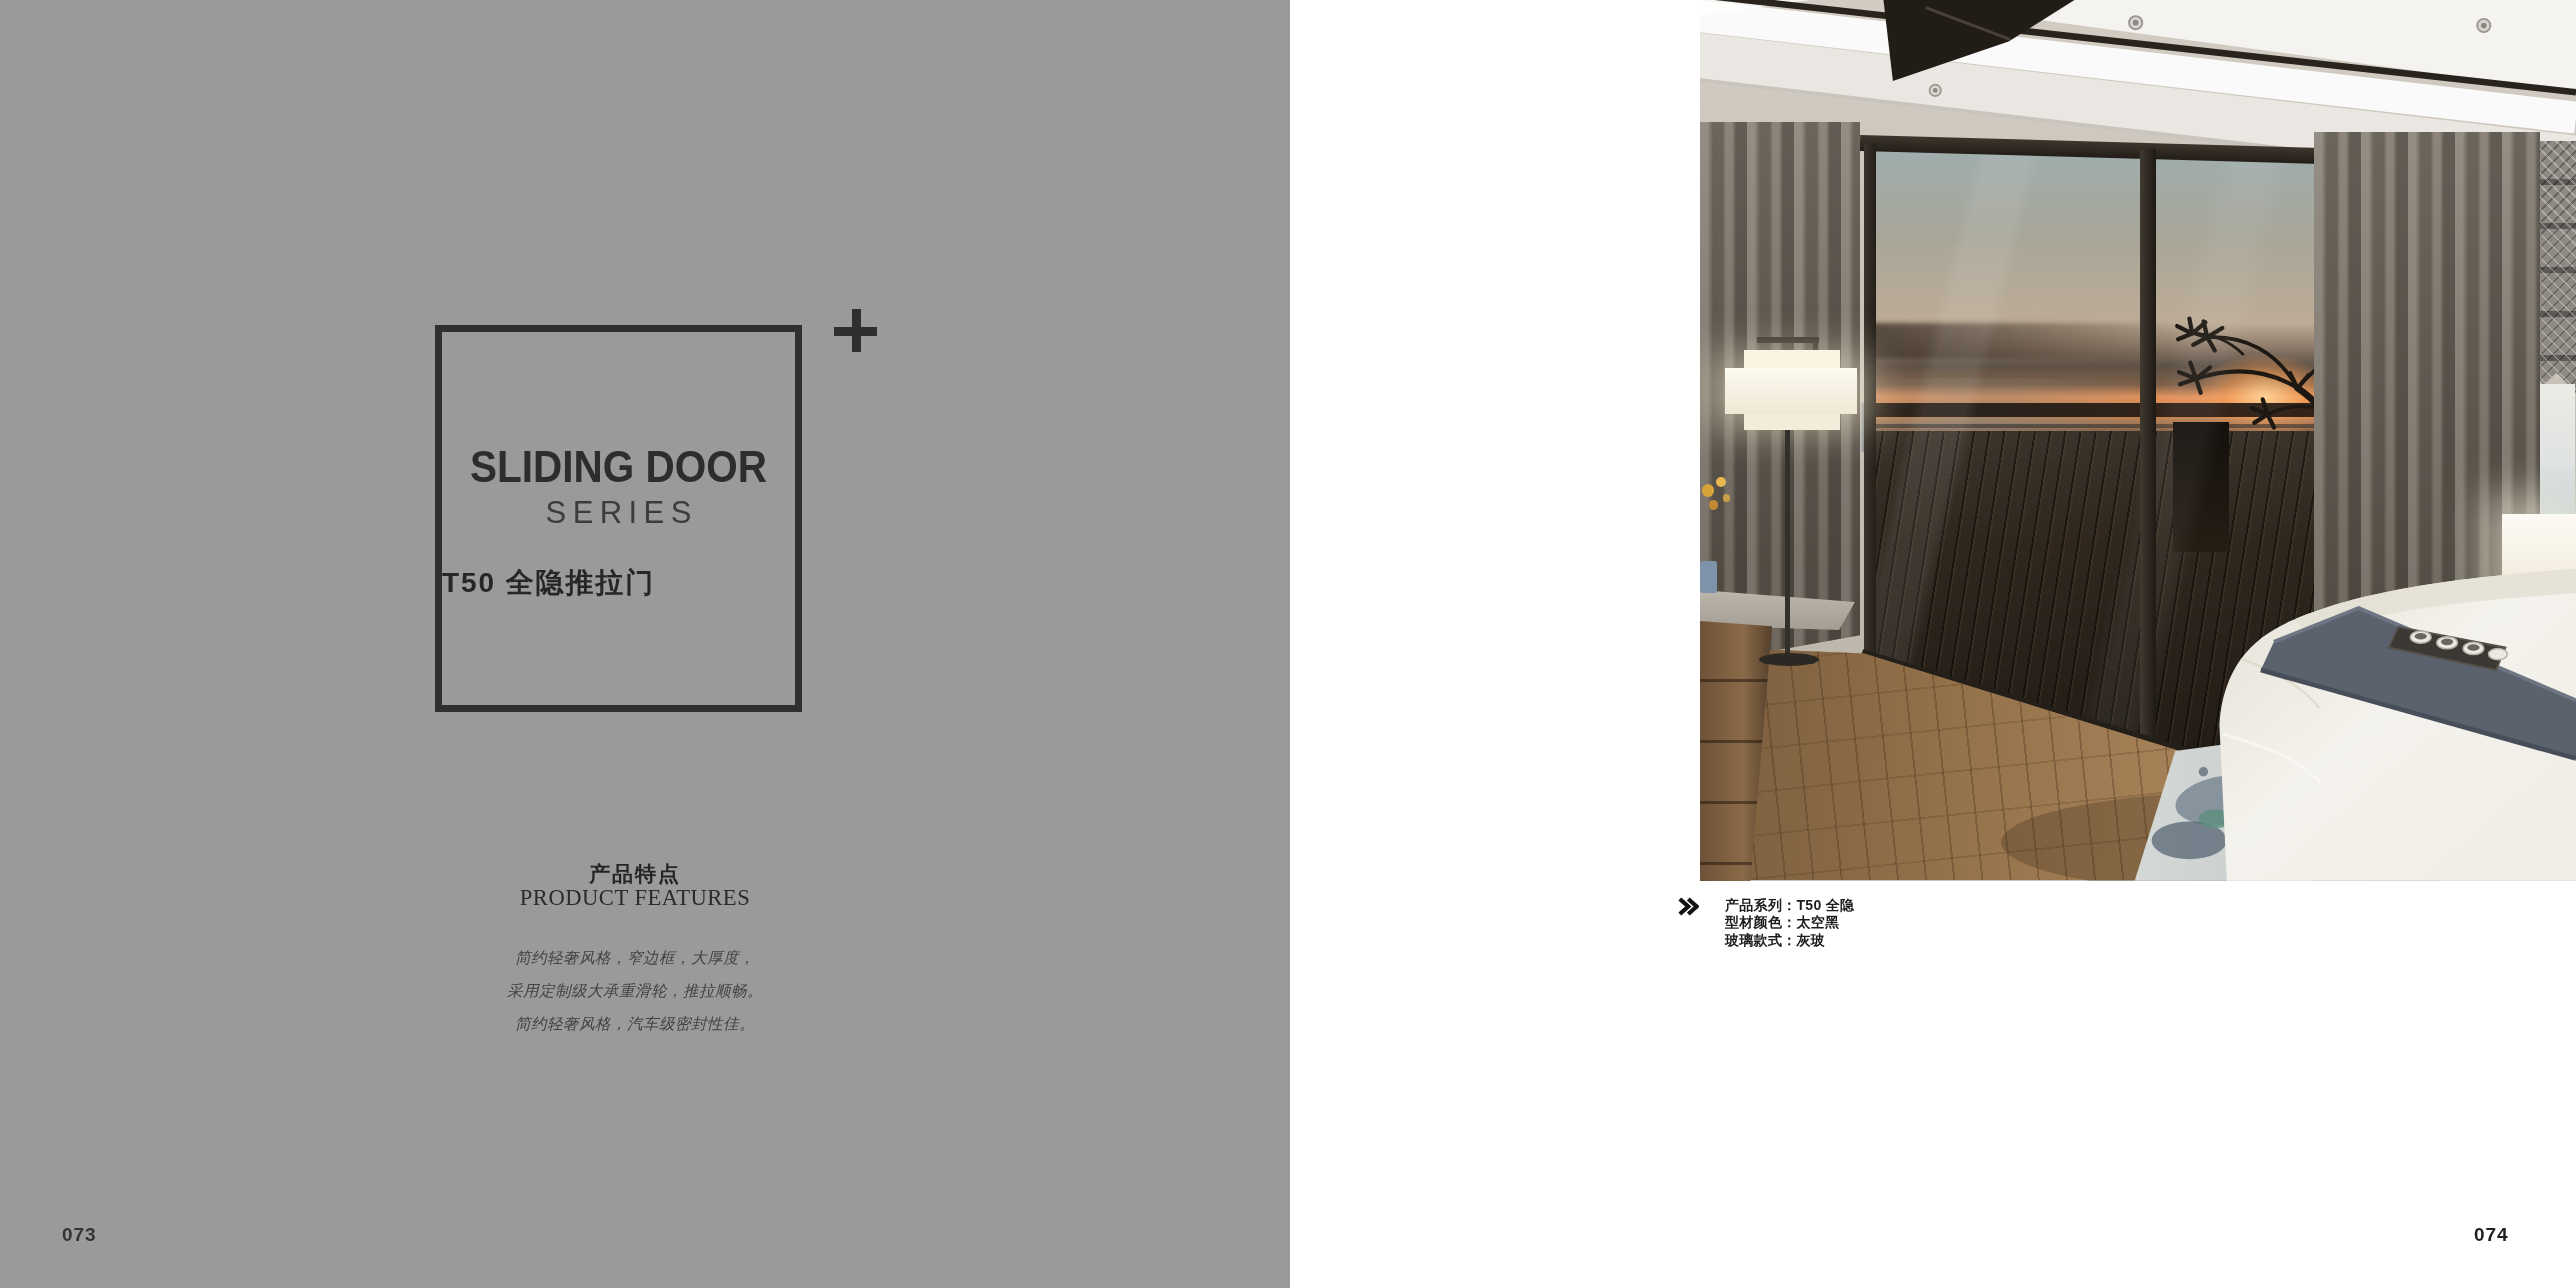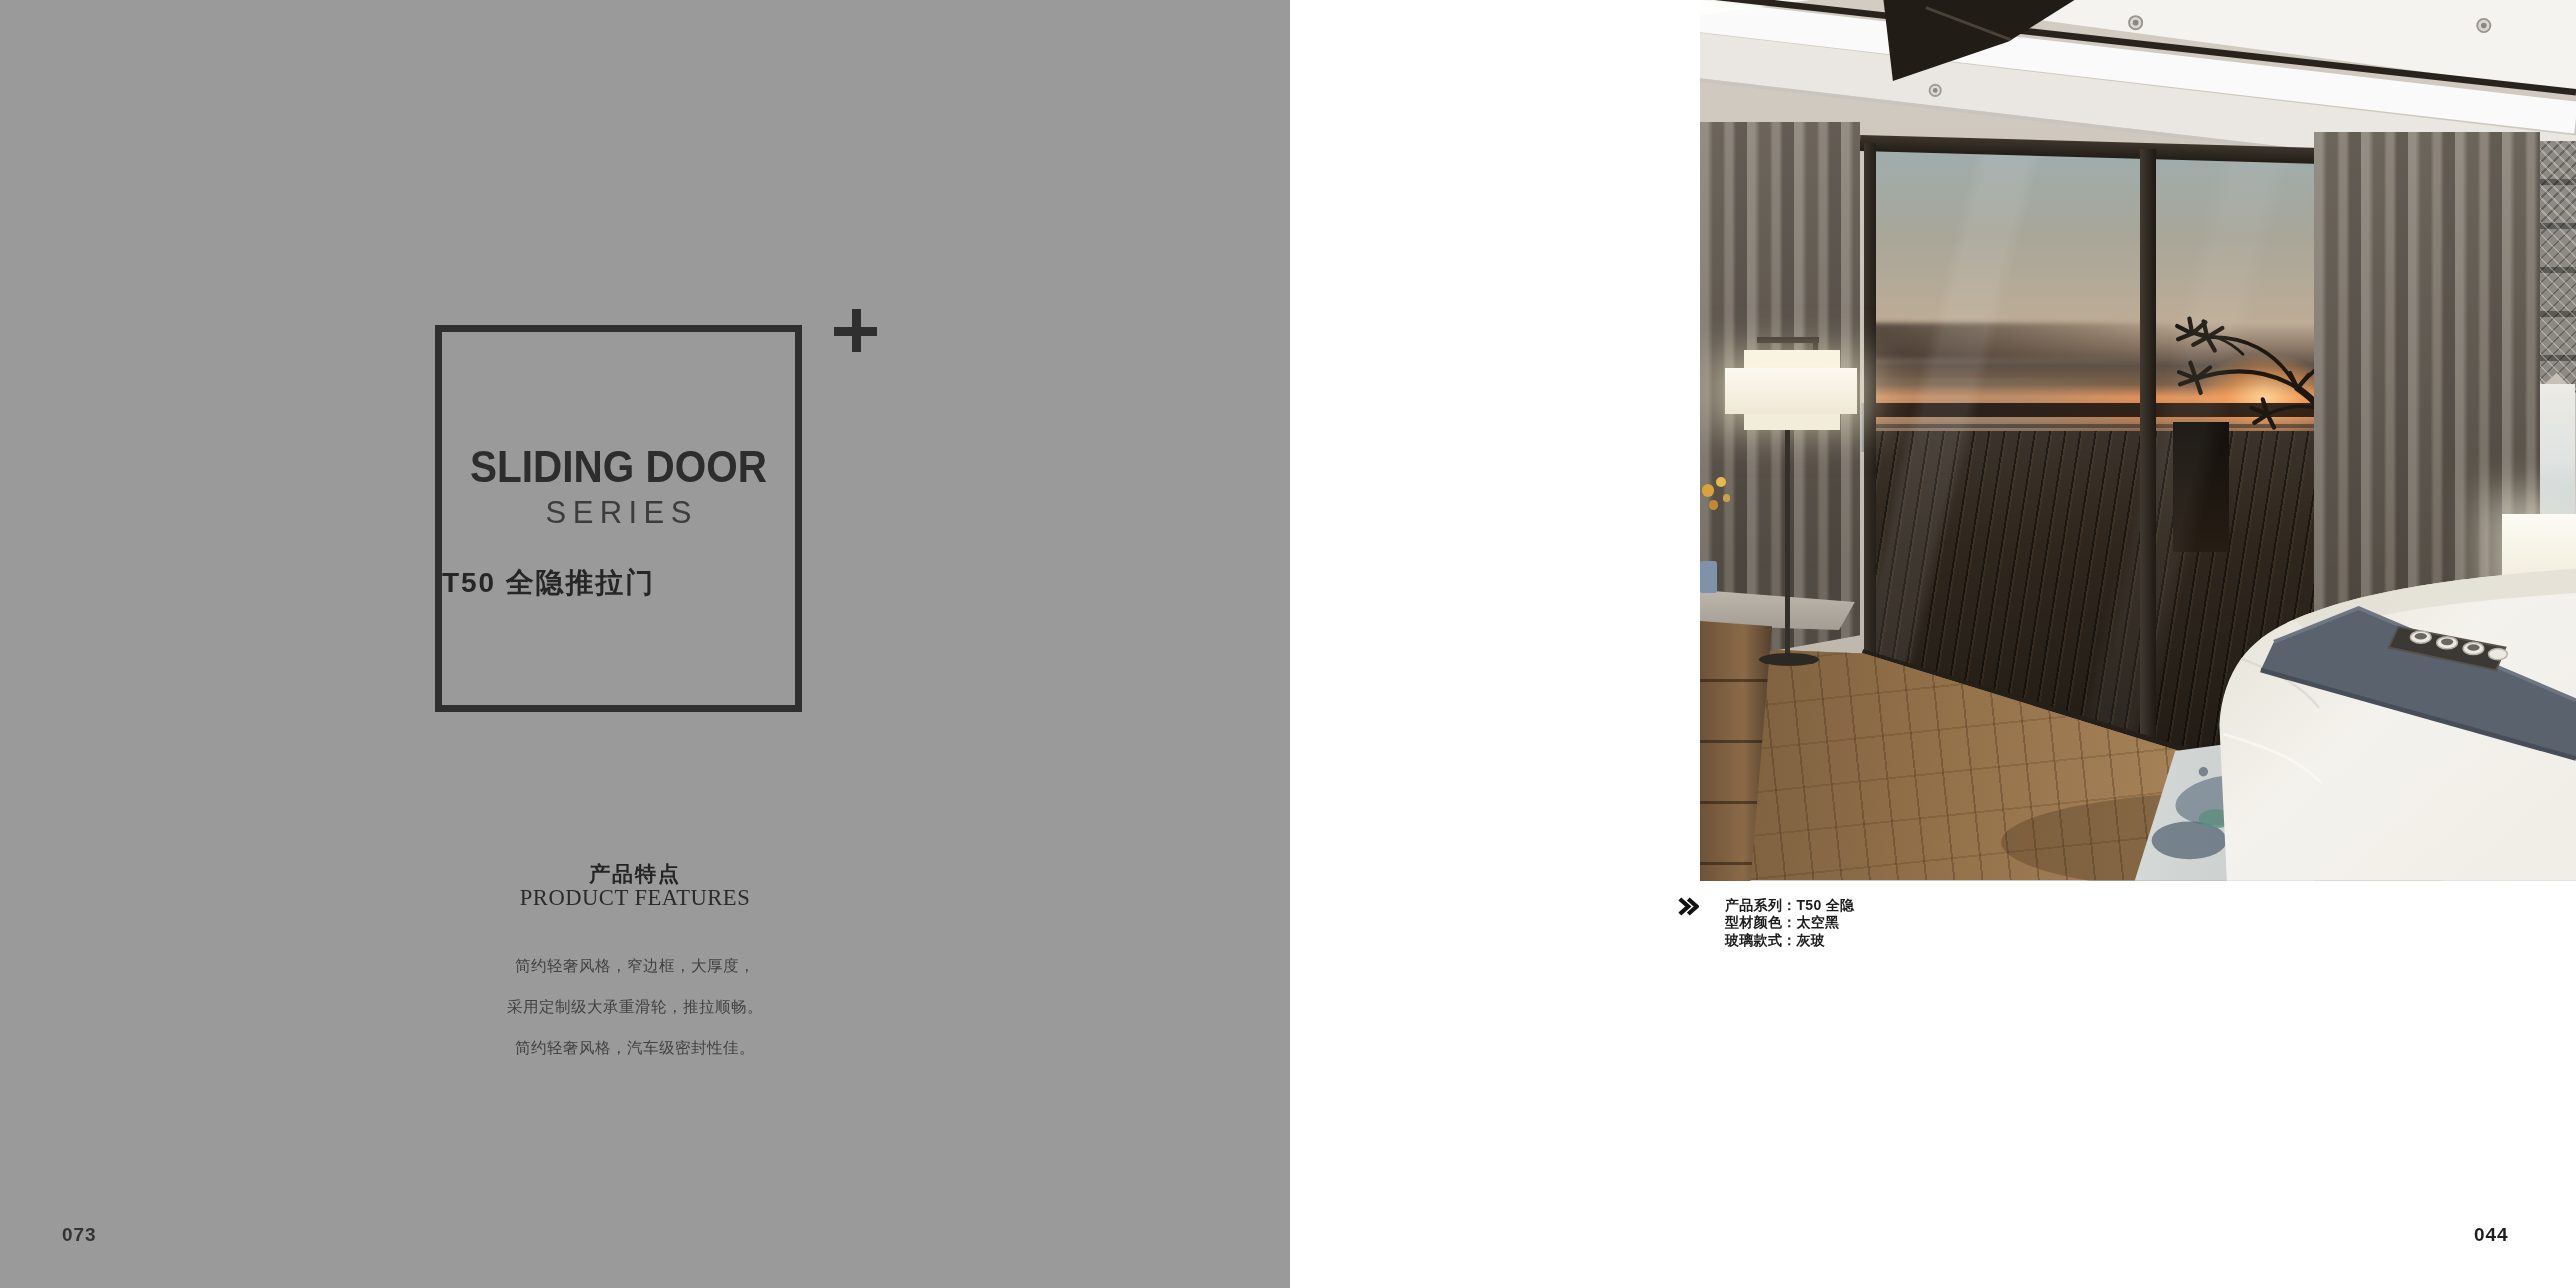--- a/index.html
+++ b/index.html
@@ -17,21 +17,21 @@
   .plus{position:absolute;left:834px;top:309px;width:43px;height:43px;}
   .plus::before{content:"";position:absolute;left:0;top:18px;width:43px;height:8.5px;background:#2f2f2f;}
   .plus::after{content:"";position:absolute;left:18px;top:0;width:8.5px;height:43px;background:#2f2f2f;}
 
   .f-zh-head{position:absolute;left:0;top:860px;width:1270px;text-align:center;
              font-size:21px;font-weight:bold;color:#242424;letter-spacing:1.9px;}
   .f-en-head{position:absolute;left:0;top:885px;width:1270px;text-align:center;
              font-family:"Liberation Serif",serif;font-size:22.6px;color:#2b2b2b;letter-spacing:0.5px;}
   .f-lines{position:absolute;left:0;top:941px;width:1270px;text-align:center;
            font-size:15.5px;color:#424242;line-height:33px;letter-spacing:0.5px;}
-  .f-lines p{margin:8px;}
+  .f-lines p{margin:0;font-style:italic;}
   .pn-left{position:absolute;left:62px;top:1224px;font-size:19px;font-weight:bold;color:#343434;letter-spacing:0.9px;}
   .pn-right{position:absolute;left:2474px;top:1224px;font-size:19px;font-weight:bold;color:#1f1f1f;letter-spacing:0.9px;}
 
   
   .photo{position:absolute;left:1700px;top:0;width:876px;height:881px;overflow:hidden;background:#c9c3b9;}
   .photo *{position:absolute;}
   .ph-wall{left:0;top:0;width:876px;height:668px;background:linear-gradient(180deg,#d2ccc3,#c6c0b6 60%,#bdb7ad);z-index:1;}
   .ph-ceiling{left:0;top:0;width:876px;height:226px;z-index:2;}
 
   
@@ -302,16 +302,16 @@
       </div>
       <div class="spec-row">
         <span>型材颜色：</span><span>太空黑</span>
       </div>
       <div class="spec-row">
         <span>玻璃款式：</span><span>灰玻</span>
       </div>
     </div>
   </div>
 
-  <div class="pn-right">044</div>
+  <div class="pn-right">074</div>
 
 </div>
 
 
 </body></html>

